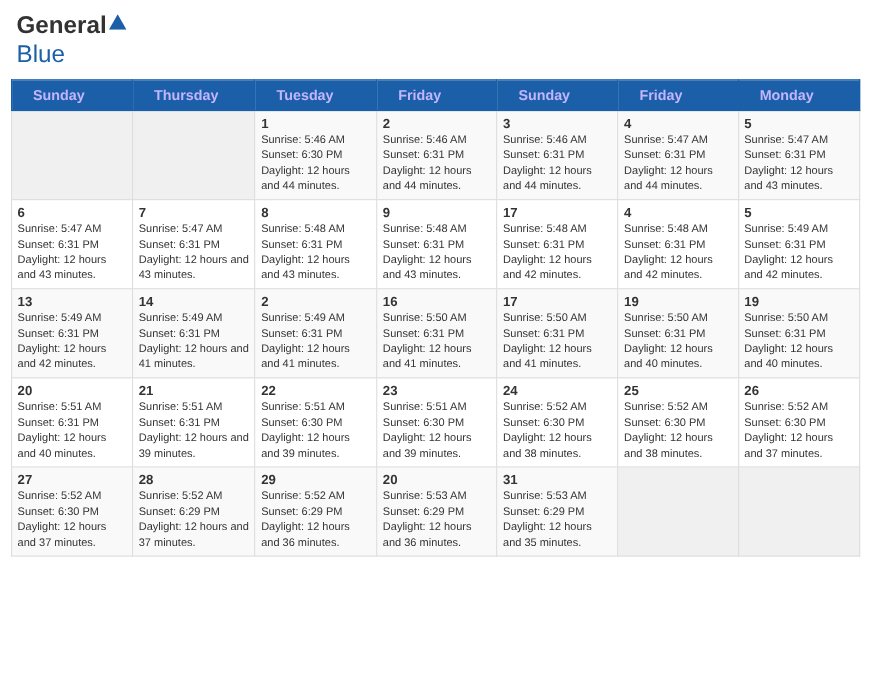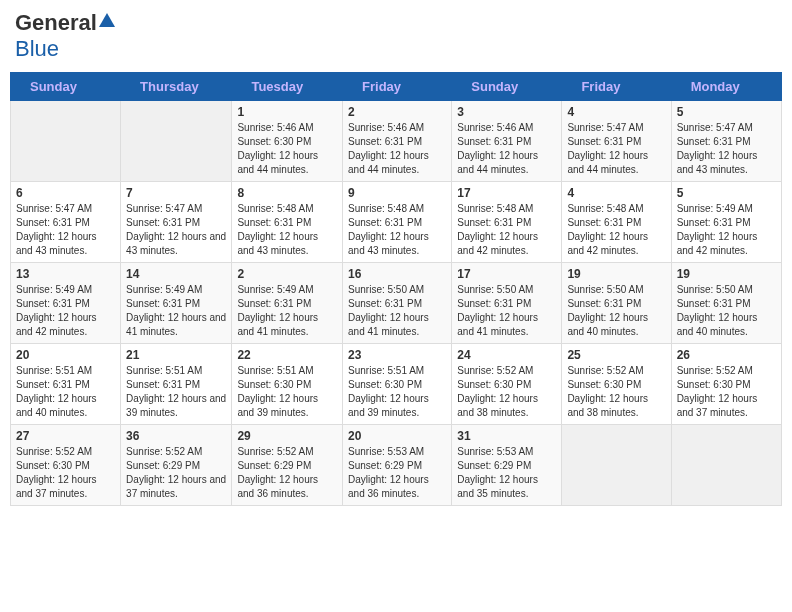--- a/index.html
+++ b/index.html
@@ -238,21 +238,21 @@
           <span class="day-number">26</span>
           <div class="day-detail">Sunrise: 5:52 AM<br>Sunset: 6:30 PM<br>Daylight: 12 hours and 37 minutes.</div>
         </td>
       </tr>
       <tr>
         <td>
           <span class="day-number">27</span>
           <div class="day-detail">Sunrise: 5:52 AM<br>Sunset: 6:30 PM<br>Daylight: 12 hours and 37 minutes.</div>
         </td>
         <td>
-          <span class="day-number">36</span>
+          <span class="day-number">28</span>
           <div class="day-detail">Sunrise: 5:52 AM<br>Sunset: 6:29 PM<br>Daylight: 12 hours and 37 minutes.</div>
         </td>
         <td>
           <span class="day-number">29</span>
           <div class="day-detail">Sunrise: 5:52 AM<br>Sunset: 6:29 PM<br>Daylight: 12 hours and 36 minutes.</div>
         </td>
         <td>
           <span class="day-number">20</span>
           <div class="day-detail">Sunrise: 5:53 AM<br>Sunset: 6:29 PM<br>Daylight: 12 hours and 36 minutes.</div>
         </td>

